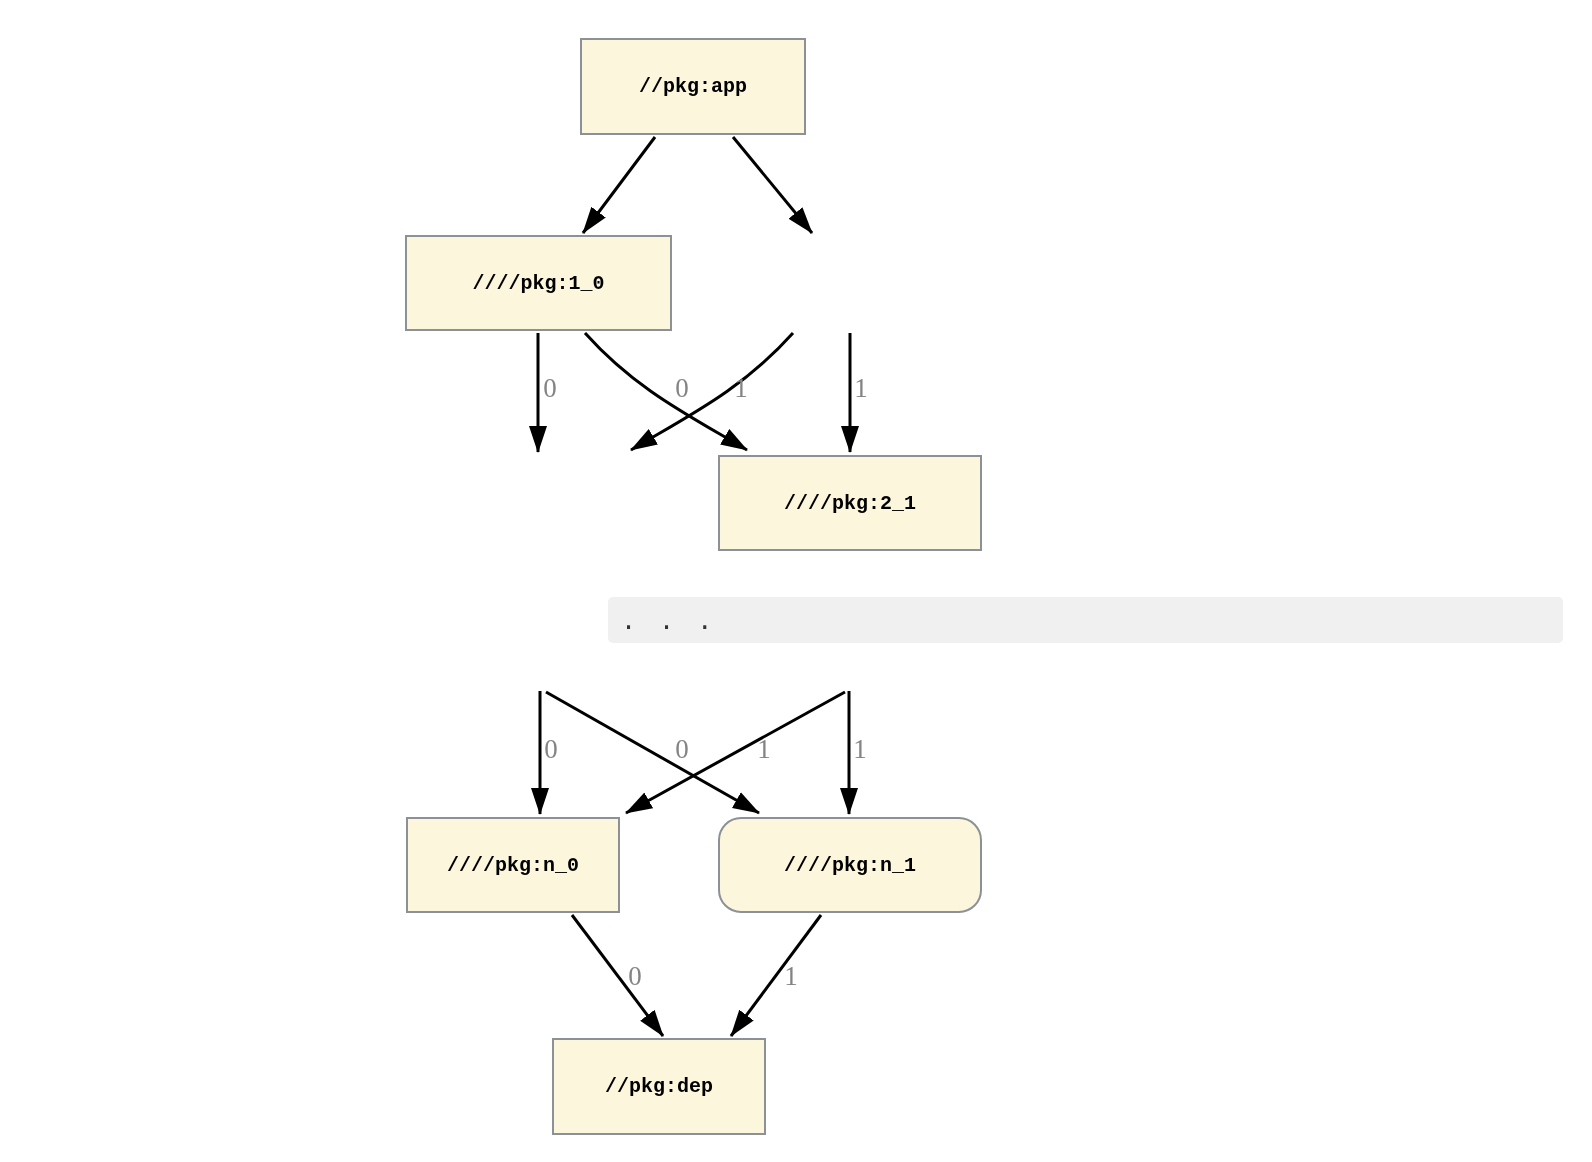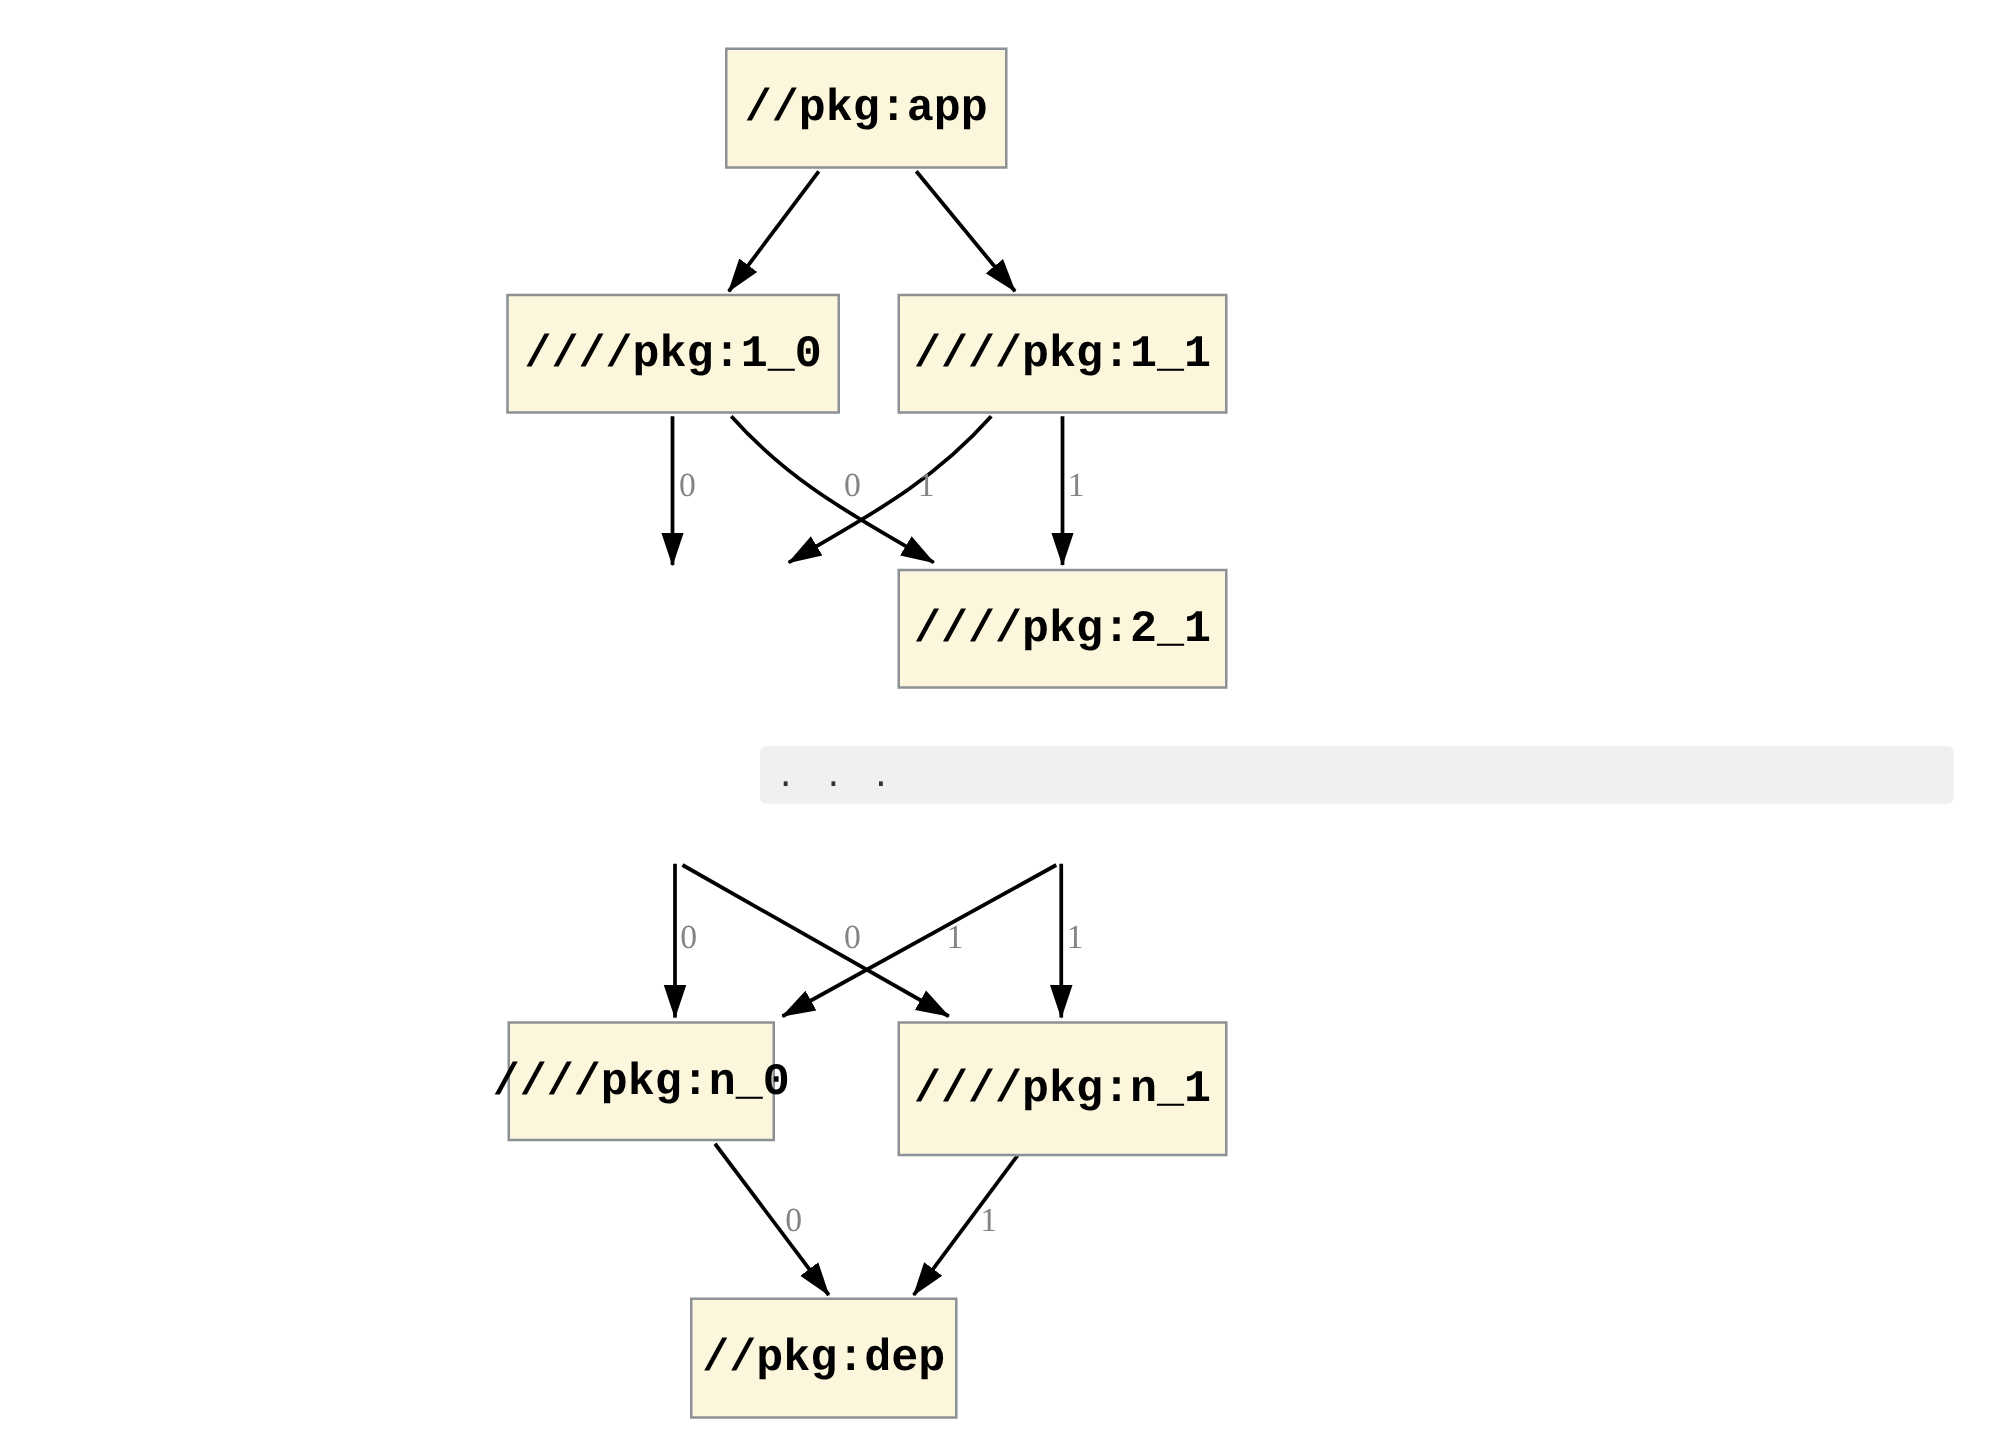--- a/index.html
+++ b/index.html
@@ -36,31 +36,31 @@
   .node {
     position: absolute;
     box-sizing: border-box;
     background: #fcf6dc;
     border: 2px solid #8b9196;
     display: flex;
     align-items: center;
     justify-content: center;
     font-family: "Liberation Mono", monospace;
     font-weight: 700;
-    font-size: 36px;
+    font-size: 20px;
     color: #000000;
     white-space: nowrap;
   }
   .node-app  { left: 580px; top:   38px; width: 226px; height: 97px; }
   .node-1_0  { left: 405px; top:  235px; width: 267px; height: 96px; }
   .node-1_1  { left: 718px; top:  235px; width: 264px; height: 96px; }
   .node-2_0  { left: 406px; top:  455px; width: 266px; height: 96px; }
   .node-2_1  { left: 718px; top:  455px; width: 264px; height: 96px; }
   .node-n_0  { left: 406px; top:  817px; width: 214px; height: 96px; }
-  .node-n_1  { left: 718px; top:  817px; width: 264px; height: 108px; }
+  .node-n_1  { left: 718px; top:  817px; width: 264px; height: 96px; border-radius: 23px; }
   .node-dep  { left: 552px; top: 1038px; width: 214px; height: 97px; }
   .code-bar {
     position: absolute;
     left: 608px;
     top: 597px;
     width: 955px;
     height: 46px;
     box-sizing: border-box;
     background: #f0f0f0;
     border-radius: 5px;
@@ -110,21 +110,20 @@
     <text class="edge-label" x="682" y="758">0</text>
     <text class="edge-label" x="764" y="758">1</text>
     <text class="edge-label" x="860" y="758">1</text>
 
     <text class="edge-label" x="635" y="985">0</text>
     <text class="edge-label" x="791" y="985">1</text>
   </svg>
 
   <div class="node node-app">//pkg:app</div>
   <div class="node node-1_0">////pkg:1_0</div>
-  <div class="node node-1_1">////pkg:1_1</div>
   <div class="node node-2_1">////pkg:2_1</div>
   <div class="node node-n_0">////pkg:n_0</div>
   <div class="node node-n_1">////pkg:n_1</div>
   <div class="node node-dep">//pkg:dep</div>
 
   <div class="code-bar">
     <span>. . .</span>
   </div>
 
 </div>

